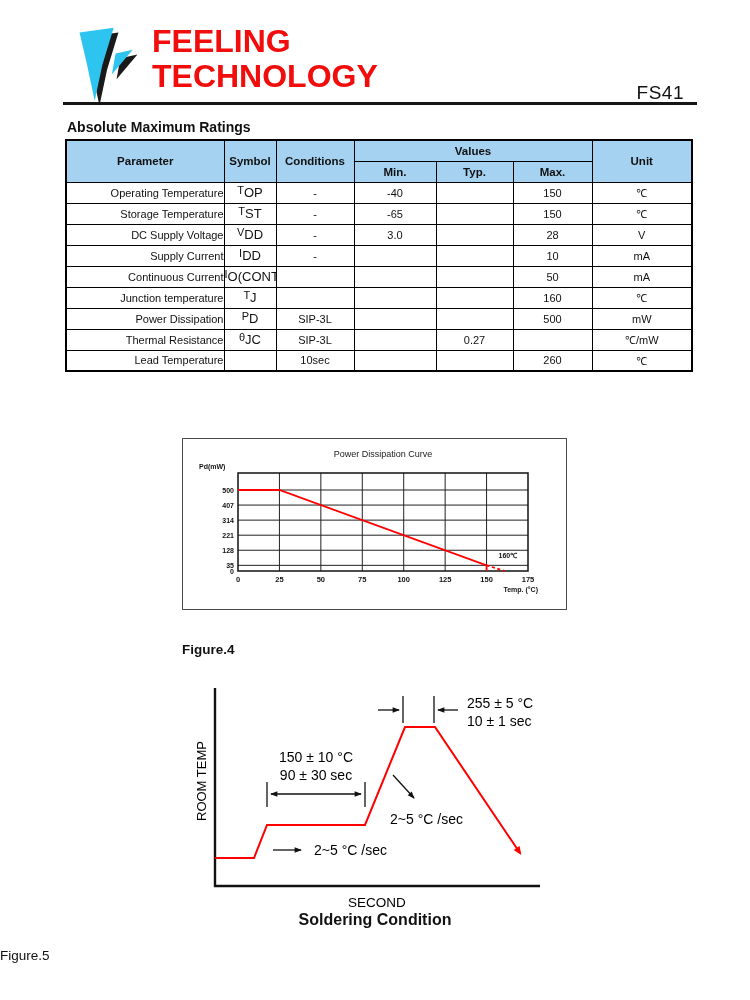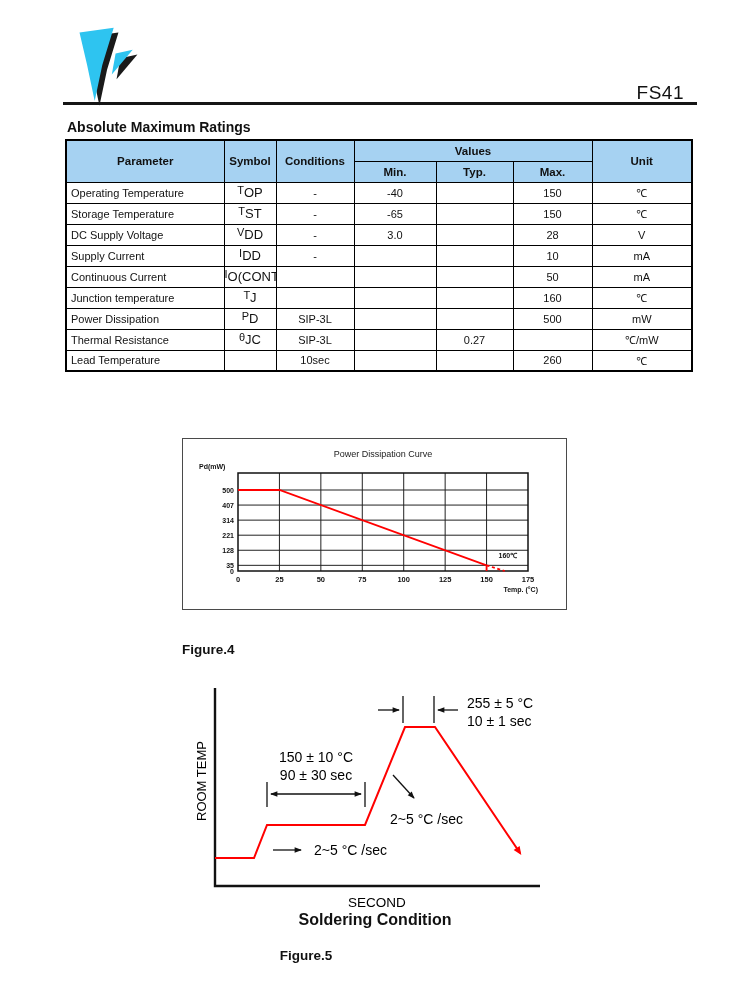--- a/index.html
+++ b/index.html
@@ -12,45 +12,47 @@
          color:var(--brand-red,#ee1111);white-space:nowrap}
   .partno{right:66px;top:82px;font-size:19px;letter-spacing:.5px}
   .rule{left:63px;top:102px;width:634px;height:3px;background:#151515}
   .section-title{left:67px;top:119px;font-size:14px;font-weight:bold}
   table.amr{position:absolute;left:65px;top:139px;width:626px;border-collapse:collapse;
             table-layout:fixed;font-size:11px;border:2px solid #000}
   .amr th,.amr td{border:1px solid #000;height:21px;text-align:center;
                   vertical-align:middle;white-space:nowrap;overflow:hidden}
   .amr thead th{background:var(--hdr-blue,#a6d2f2);font-weight:bold;font-size:11.5px}
   .amr thead tr{height:21px}
-  .amr td.c-param{text-align:left;padding-left:4px}
+  .amr td.c-param{text-align:right;padding-left:4px}
   .amr sub{font-size:13px}
   .fig4box{left:182px;top:438px;width:385px;height:172px;border:1px solid #4a4a4a;background:#fff}
   .fig4box svg{display:block}
   .fig4cap{left:182px;top:642px;width:385px;text-align:left;font-weight:bold;font-size:13.5px}
   .fig5wrap{left:190px;top:683px;width:360px;height:230px}
   .fig5wrap svg{display:block}
   .fig5title{left:0;top:911px;width:750px;text-align:center;font-weight:bold;font-size:16px}
-  .fig5cap{left:0;top:948px;width:612px;text-align:center;font-weight:bold;font-size:13.5px}
+  .fig5cap{left:0;top:948px;width:612px;font-weight:normal;font-size:13.5px}
   svg text{font-family:"Liberation Sans",sans-serif}
 </style>
 </head>
 <body>
 
 <svg class="abs logo" width="76" height="88" viewBox="0 0 80 92">
   <g>
     <polygon points="15,19 51,14 39,53 31,91 23,53" fill="#1a1a1a"></polygon>
     <polygon points="53,41 71,37 49,63" fill="#1a1a1a"></polygon>
   </g>
   <g>
     <polygon points="10,14 46,9 34,48 26,86 18,48" style="fill:var(--logo-cyan,#2ec4f0)"></polygon>
     <polygon points="48,36 66,32 44,58" style="fill:var(--logo-cyan,#2ec4f0)"></polygon>
   </g>
 </svg>
 <div class="abs brand">
+  <div>FEELING</div>
+  <div>TECHNOLOGY</div>
 </div>
 <div class="abs partno">FS41</div>
 <div class="abs rule"></div>
 
 <div class="abs section-title">Absolute Maximum Ratings</div>
 
 <table class="amr">
   <colgroup>
     <col style="width:158px">
       <col style="width:52px">

